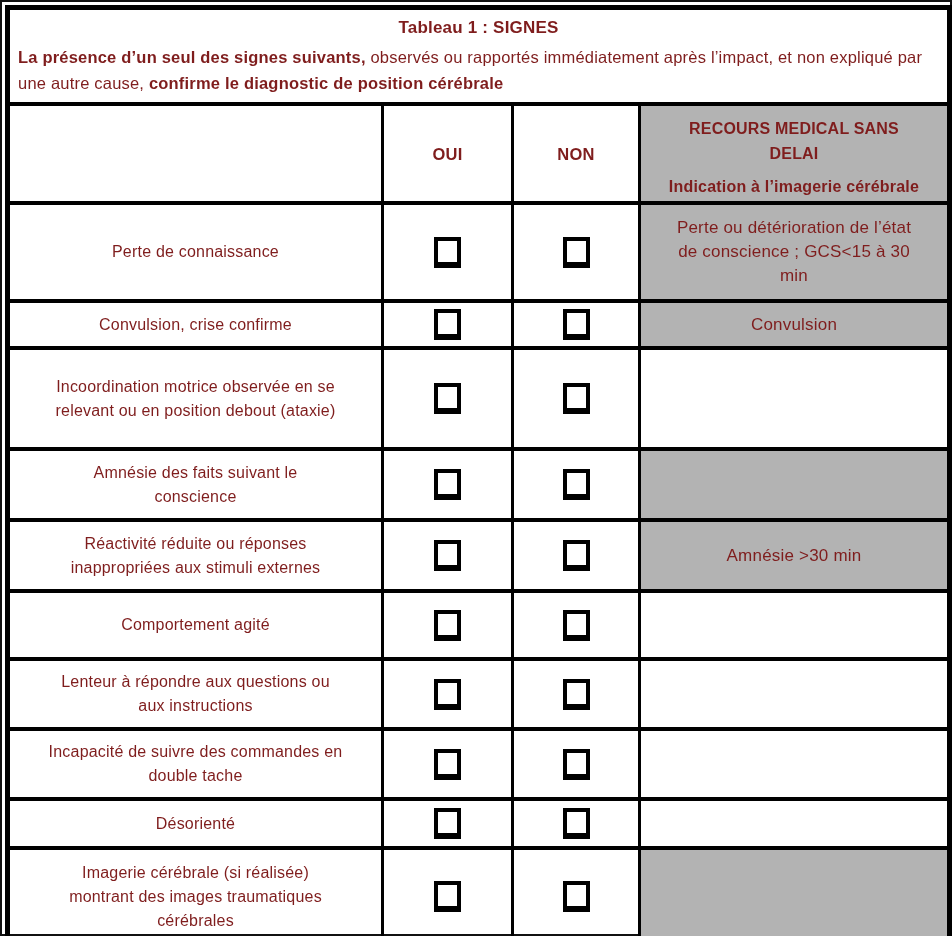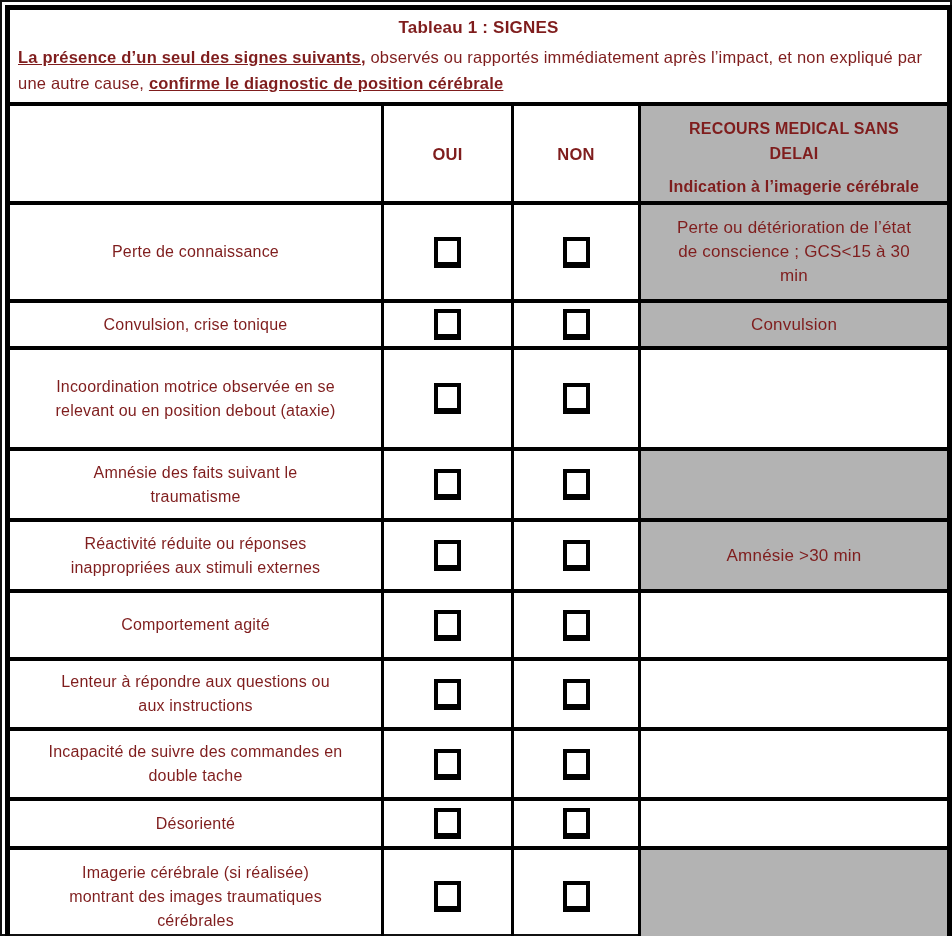--- a/index.html
+++ b/index.html
@@ -16,21 +16,21 @@
   td{
     border:3px solid #000;
     border-top-width:4px;border-bottom-width:4px;
     vertical-align:middle;text-align:center;
     padding:2px 8px;box-sizing:border-box;
     font-size:16px;line-height:24px;letter-spacing:0.2px;
   }
   td.band-cell{padding:4px 8px 6px 8px;}
   .doc-title{font-weight:bold;font-size:17px;text-align:center;margin:2px 0 4px 0;}
   .intro{text-align:left;font-size:16.5px;line-height:26px;}
-  .bu{font-weight:bold;text-decoration:underline;}
+  .bu{font-weight:bold;}
   .colhead{font-weight:bold;font-size:16.5px;}
   .gray{background:#b3b3b3;}
   .prewrap{white-space:pre-line;}
   .mh1{font-weight:bold;max-width:210px;margin:8px auto;line-height:25px;}
   .mh2{font-weight:bold;line-height:25px;}
   .checkbox{
     display:inline-block;width:19px;height:21px;
     border:4px solid #000;border-bottom-width:6px;
     background:#fff;vertical-align:middle;
   }
@@ -72,37 +72,37 @@
     <tr style="height:98px">
       <td class="label-cell prewrap">Perte de connaissance</td>
       <td><span class="checkbox"></span></td>
       <td><span class="checkbox"></span></td>
       <td class="medical-cell prewrap gray">Perte ou détérioration de l’état
 de conscience ; GCS&lt;15 à 30
 min</td>
     </tr>
 
     <tr style="height:47px">
-      <td class="label-cell prewrap">Convulsion, crise tonique</td>
+      <td class="label-cell prewrap">Convulsion, crise confirme</td>
       <td><span class="checkbox"></span></td>
       <td><span class="checkbox"></span></td>
       <td class="medical-cell prewrap gray">Convulsion</td>
     </tr>
 
     <tr style="height:101px">
       <td class="label-cell prewrap">Incoordination motrice observée en se
 relevant ou en position debout (ataxie)</td>
       <td><span class="checkbox"></span></td>
       <td><span class="checkbox"></span></td>
       <td class="medical-cell prewrap"></td>
     </tr>
 
     <tr style="height:71px">
       <td class="label-cell prewrap">Amnésie des faits suivant le
-traumatisme</td>
+conscience</td>
       <td><span class="checkbox"></span></td>
       <td><span class="checkbox"></span></td>
       <td class="medical-cell prewrap gray"></td>
     </tr>
 
     <tr style="height:71px">
       <td class="label-cell prewrap">Réactivité réduite ou réponses
 inappropriées aux stimuli externes</td>
       <td><span class="checkbox"></span></td>
       <td><span class="checkbox"></span></td>

